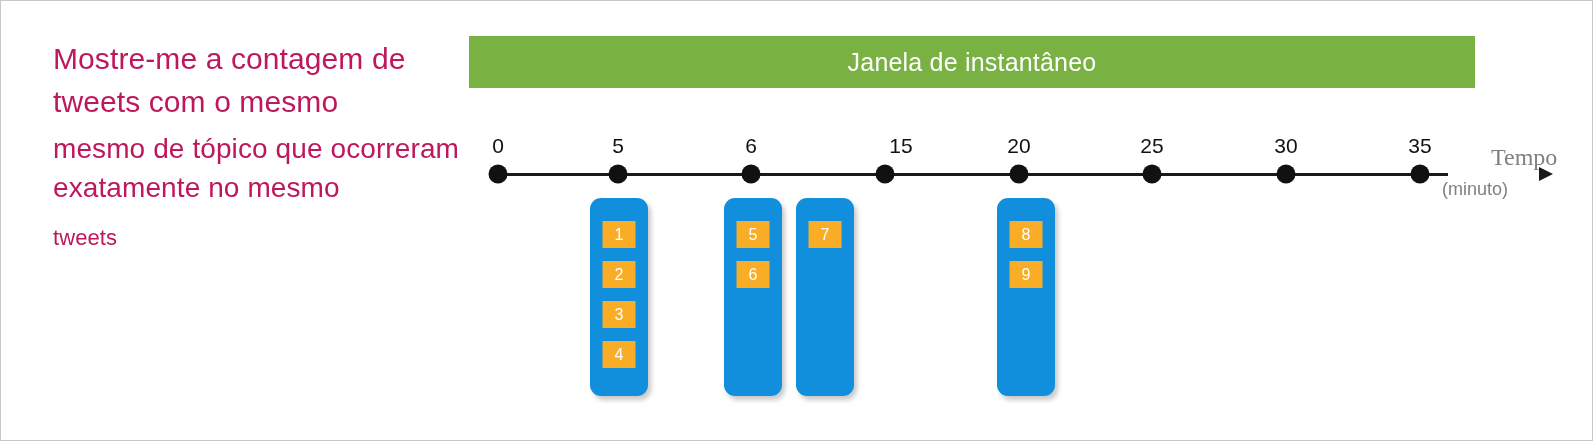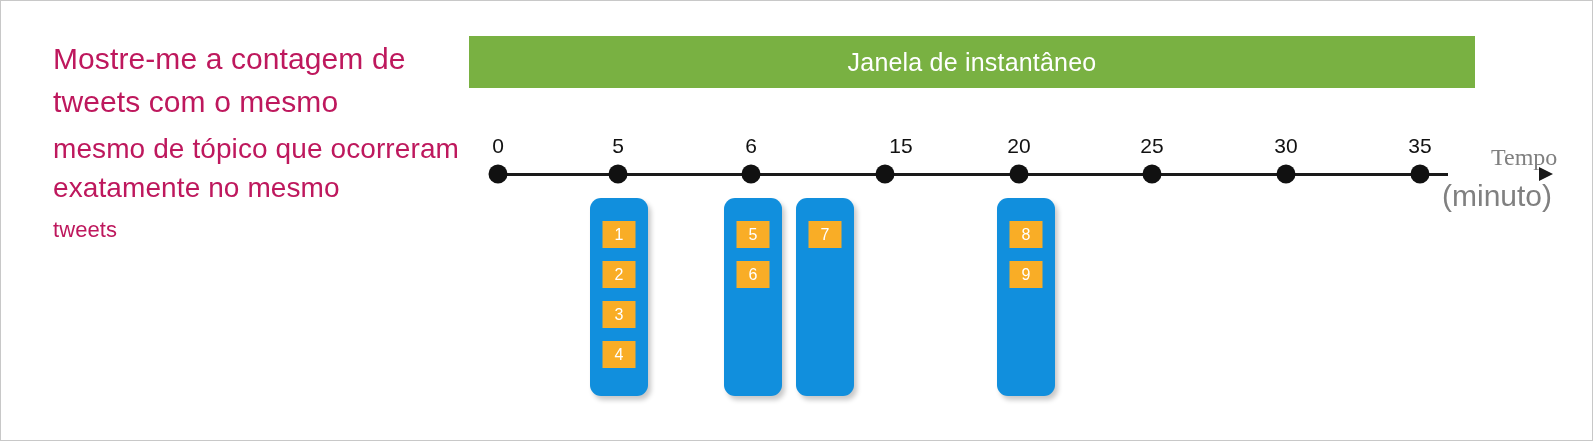--- a/index.html
+++ b/index.html
@@ -30,21 +30,21 @@
   }
   .q-line {
     color: #be185d;
     line-height: 1.04;
     white-space: nowrap;
     letter-spacing: 0.1px;
   }
   .q-l1 { font-size: 30px; margin-bottom: 12px; }
   .q-l2 { font-size: 30px; margin-bottom: 17px; }
   .q-l3 { font-size: 28px; margin-bottom: 10px; }
-  .q-l4 { font-size: 28px; margin-bottom: 16px; }
+  .q-l4 { font-size: 28px; margin-bottom: 24px; }
   .q-l5 { font-size: 22px; }
 
   
   #window-bar {
     position: absolute;
     left: 468px;
     top: 35px;
     width: 1006px;
     height: 52px;
     background: #79b142;
@@ -105,21 +105,21 @@
     left: 1490px;
     top: 143px;
     font-size: 24px;
     color: #808080;
     font-family: Liberation Serif, serif;
   }
   #axis-title-bottom {
     position: absolute;
     left: 1441px;
     top: 178px;
-    font-size: 30px;
+    font-size: 18px;
     color: #808080;
   }
 
   
   #columns {
     position: absolute;
     left: 0;
     top: 0;
     width: 1593px;
     height: 441px;

